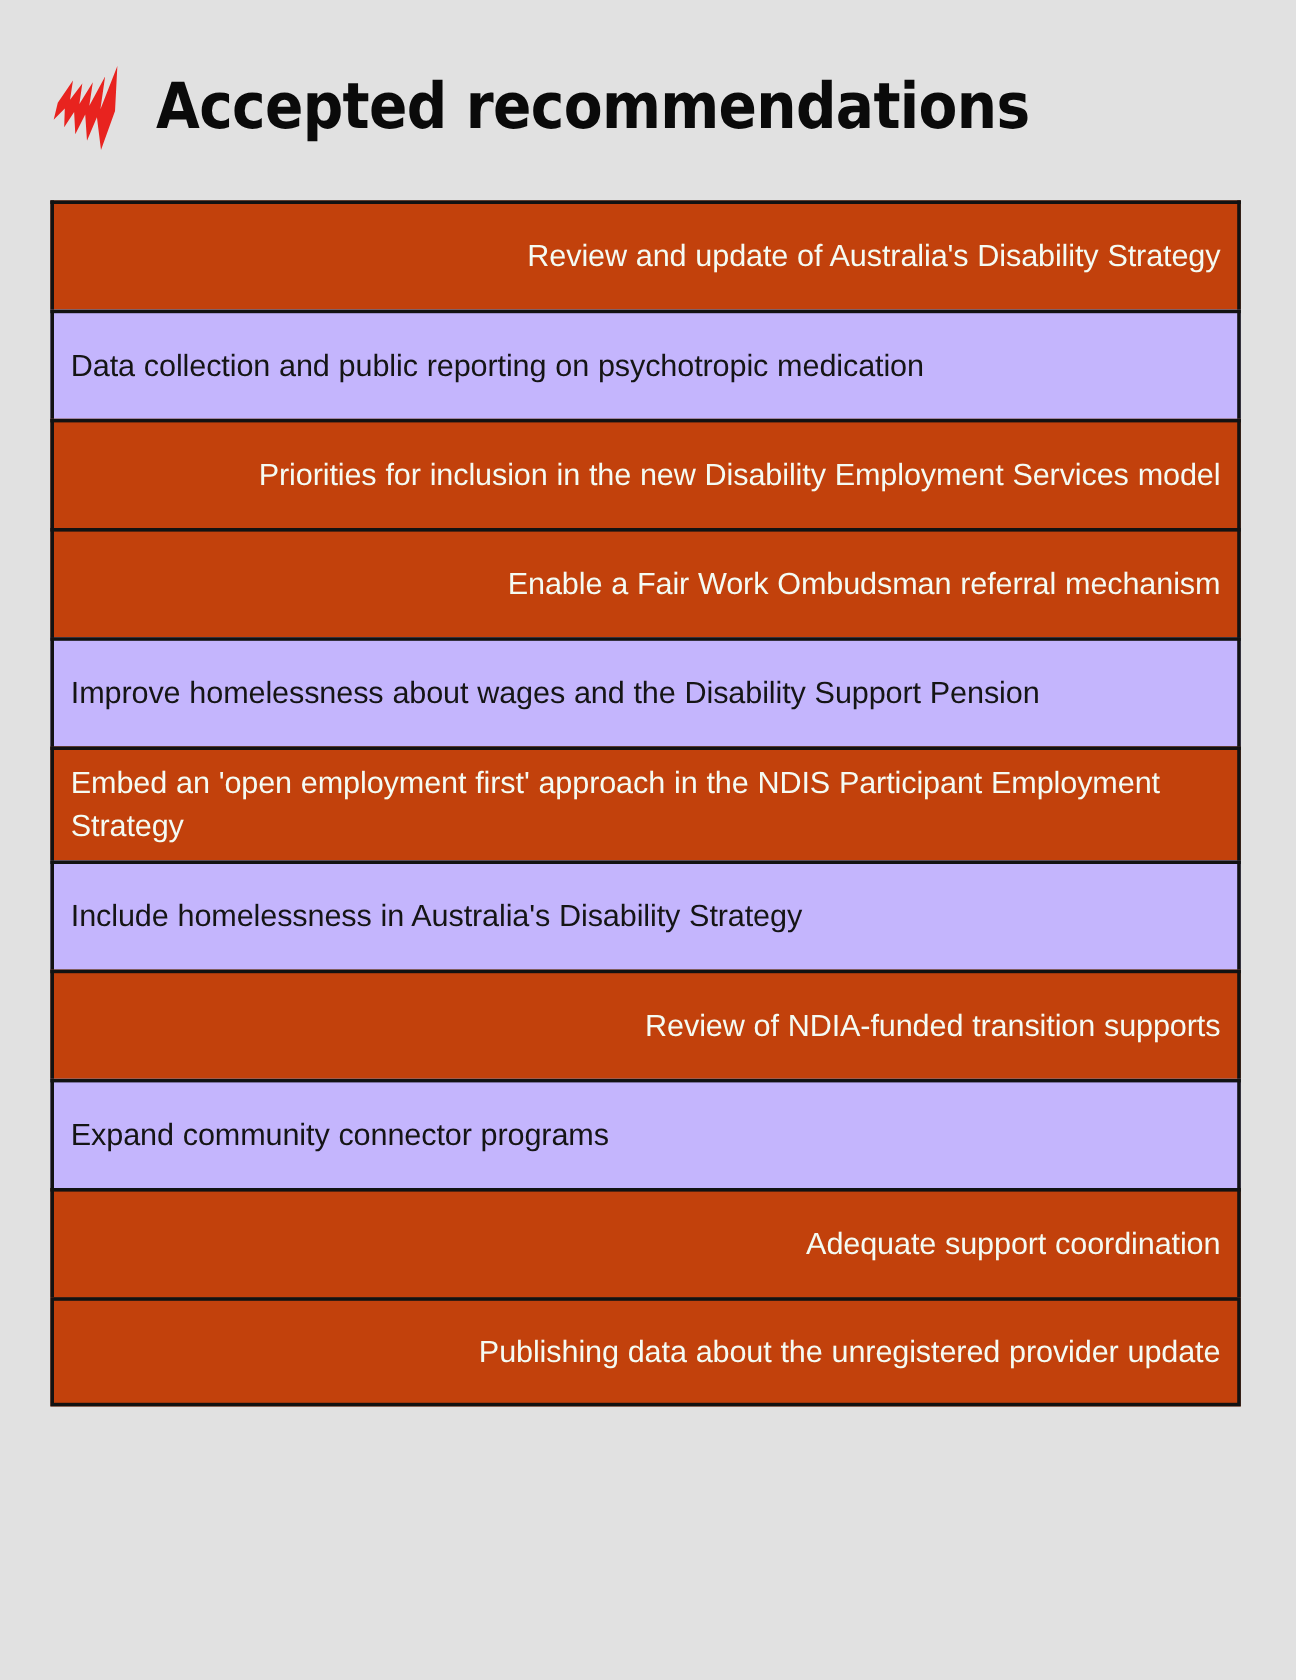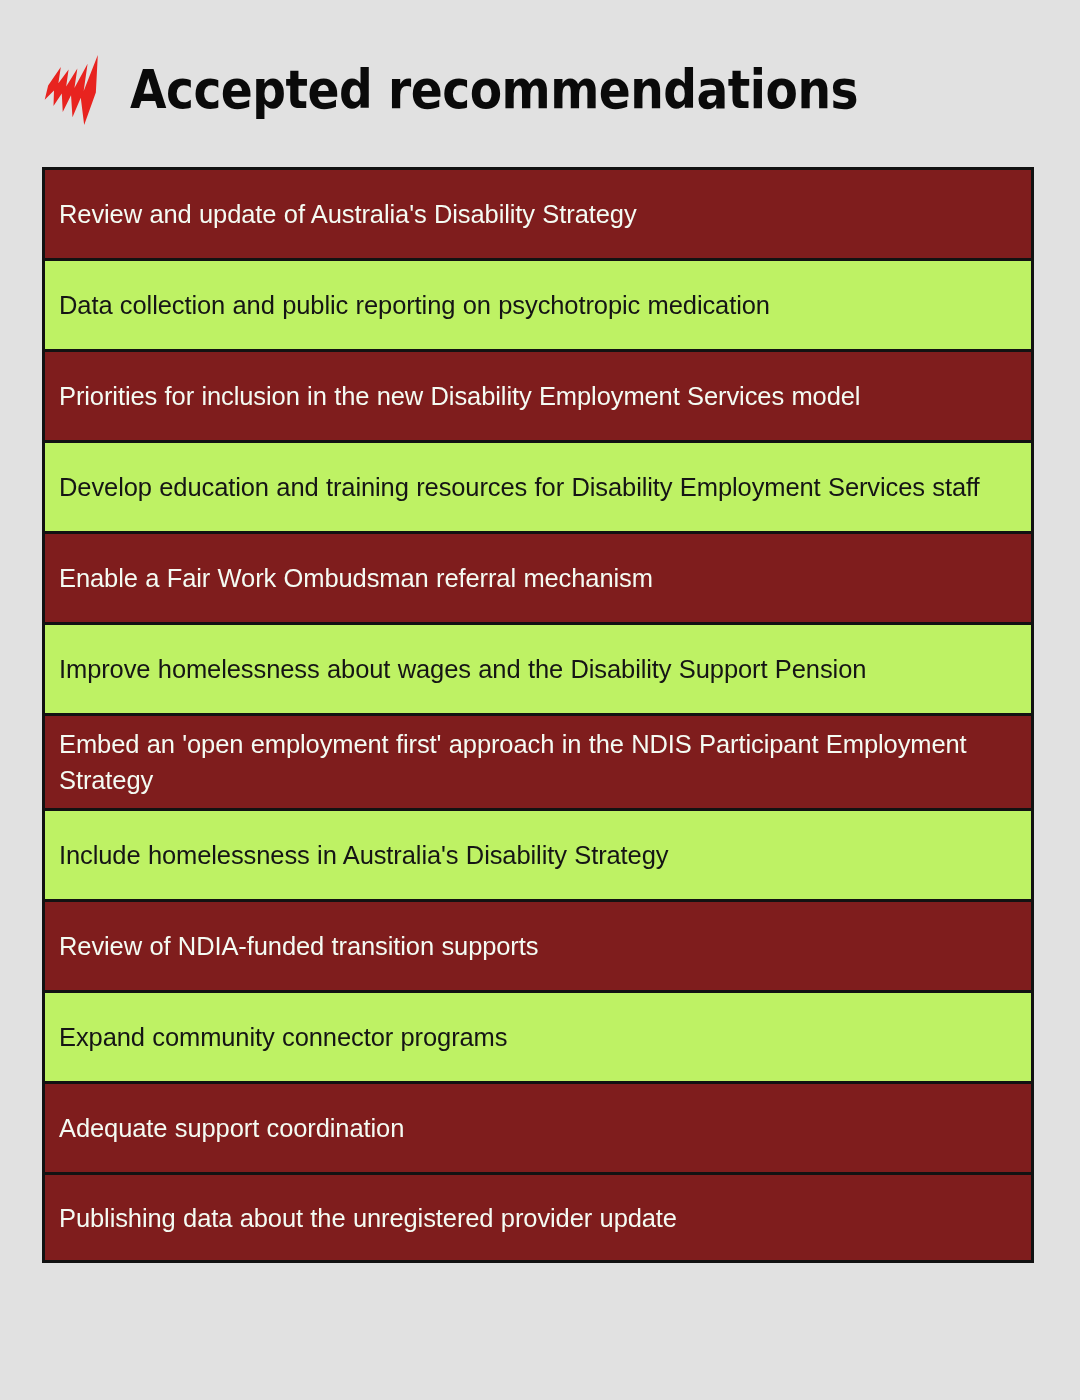--- a/index.html
+++ b/index.html
@@ -67,25 +67,26 @@
     align-items: center;
     padding: 10px 14px;
     min-height: 91px;
   }
 
   .row:last-child {
     border-bottom-width: 3px;
   }
 
   .row.accent {
-    background: #7f1d1d;
+    background: #c2410c;
+    justify-content: flex-end;
   }
 
   .row.plain {
-    background: #bef264;
+    background: #c4b5fd;
   }
 
   .row-text {
     font-family: "Liberation Sans", "DejaVu Sans", sans-serif;
     font-size: 25.5px;
     line-height: 1.42;
     letter-spacing: -0.1px;
     word-spacing: 0.4px;
   }
 
@@ -115,23 +116,20 @@
     </div>
 
     <div class="row plain">
       <div class="row-text">Data collection and public reporting on psychotropic medication</div>
     </div>
 
     <div class="row accent">
       <div class="row-text">Priorities for inclusion in the new Disability Employment Services model</div>
     </div>
 
-    <div class="row plain">
-      <div class="row-text">Develop education and training resources for Disability Employment Services staff</div>
-    </div>
 
     <div class="row accent">
       <div class="row-text">Enable a Fair Work Ombudsman referral mechanism</div>
     </div>
 
     <div class="row plain">
       <div class="row-text">Improve homelessness about wages and the Disability Support Pension</div>
     </div>
 
     <div class="row accent">

